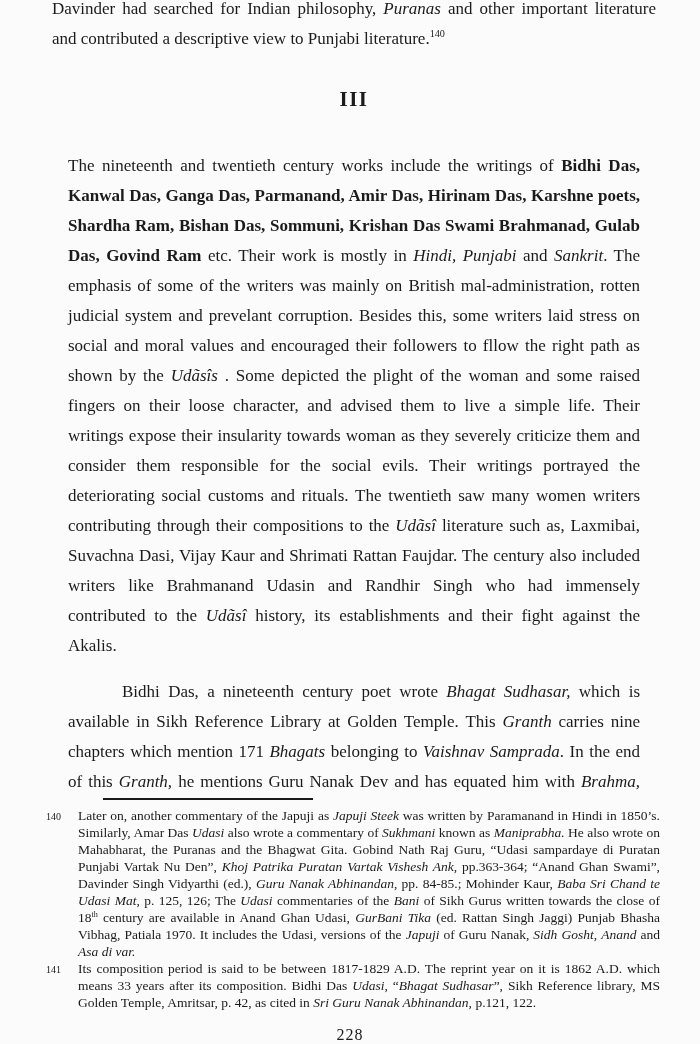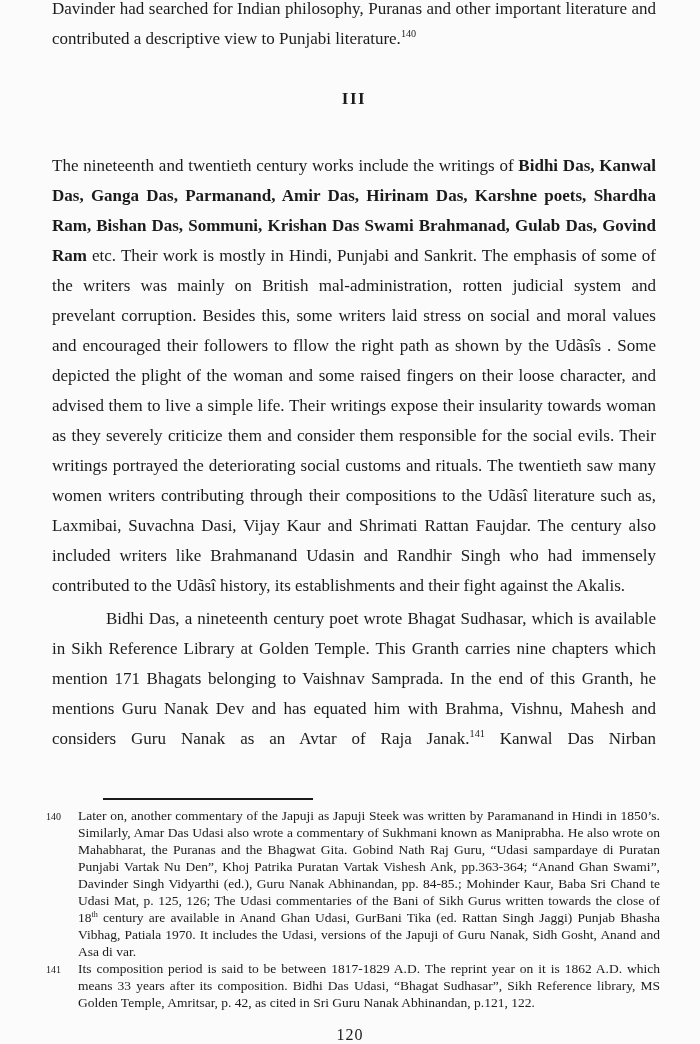--- a/index.html
+++ b/index.html
@@ -25,27 +25,27 @@
     font-size: 17px;
     line-height: 30px;
   }
   .frag {
     margin: -6px 0 0;
     text-align: justify;
   }
   .heading {
     margin: 33px 0 0;
     text-align: center;
-    font-size: 17px;
+    font-size: 21px;
     line-height: 24px;
     font-weight: bold;
     letter-spacing: 1.5px;
   }
   .para {
-    margin: 0;
+    margin: 16px;
     text-align: justify;
   }
   .p1 { margin-top: 40px; }
   .p2 {
     margin-top: 3px;
     text-indent: 54px;
     text-align-last: justify;
   }
   .footer-area {
     position: absolute;
@@ -70,21 +70,21 @@
     top: 1px;
     font-size: 10px;
   }
   .page-number {
     position: absolute;
     top: 1026px; left: 0; right: 0;
     text-align: center;
     font-size: 16px;
     letter-spacing: 1px;
   }
-  .run-i { }
+  .run-i { font-style: italic; }
   .run-b { font-weight: bold; }
   .run-sup {
     font-size: 0.6em;
     vertical-align: super;
     line-height: 0;
   }
 </style>
 </head>
 <body>
 
@@ -107,15 +107,15 @@
       <span class="fn-num">140</span>
       <span class="fn-text"><span>Later on, another commentary of the Japuji as </span><span class="run-i">Japuji Steek</span><span> was written by Paramanand in Hindi in 1850’s. Similarly, Amar Das </span><span class="run-i">Udasi</span><span> also wrote a commentary of </span><span class="run-i">Sukhmani</span><span> known as </span><span class="run-i">Maniprabha.</span><span> He also wrote on Mahabharat, the Puranas and the Bhagwat Gita. Gobind Nath Raj Guru, “Udasi sampardaye di Puratan Punjabi Vartak Nu Den”, </span><span class="run-i">Khoj Patrika Puratan Vartak Vishesh Ank,</span><span> pp.363-364; “Anand Ghan Swami”, Davinder Singh Vidyarthi (ed.), </span><span class="run-i">Guru Nanak Abhinandan</span><span>, pp. 84-85.; Mohinder Kaur, </span><span class="run-i">Baba Sri Chand te Udasi Mat</span><span>, p. 125, 126; The </span><span class="run-i">Udasi</span><span> commentaries of the </span><span class="run-i">Bani</span><span> of Sikh Gurus written towards the close of 18</span><span class="run-sup">th</span><span> century are available in Anand Ghan Udasi, </span><span class="run-i">GurBani Tika</span><span> (ed. Rattan Singh Jaggi) Punjab Bhasha Vibhag, Patiala 1970. It includes the Udasi, versions of the </span><span class="run-i">Japuji</span><span> of Guru Nanak, </span><span class="run-i">Sidh Gosht</span><span>, </span><span class="run-i">Anand</span><span> and </span><span class="run-i">Asa di var.</span></span>
     </div>
 
     <div class="footnote">
       <span class="fn-num">141</span>
       <span class="fn-text"><span>Its composition period is said to be between 1817-1829 A.D. The reprint year on it is 1862 A.D. which means 33 years after its composition. Bidhi Das </span><span class="run-i">Udasi</span><span>, “</span><span class="run-i">Bhagat Sudhasar</span><span>”, Sikh Reference library, MS Golden Temple, Amritsar, p. 42, as cited in </span><span class="run-i">Sri Guru Nanak Abhinandan,</span><span> p.121, 122.</span></span>
     </div>
   </div>
 
-  <div class="page-number">120</div>
+  <div class="page-number">228</div>
 
 </div>
 
 </body></html>

